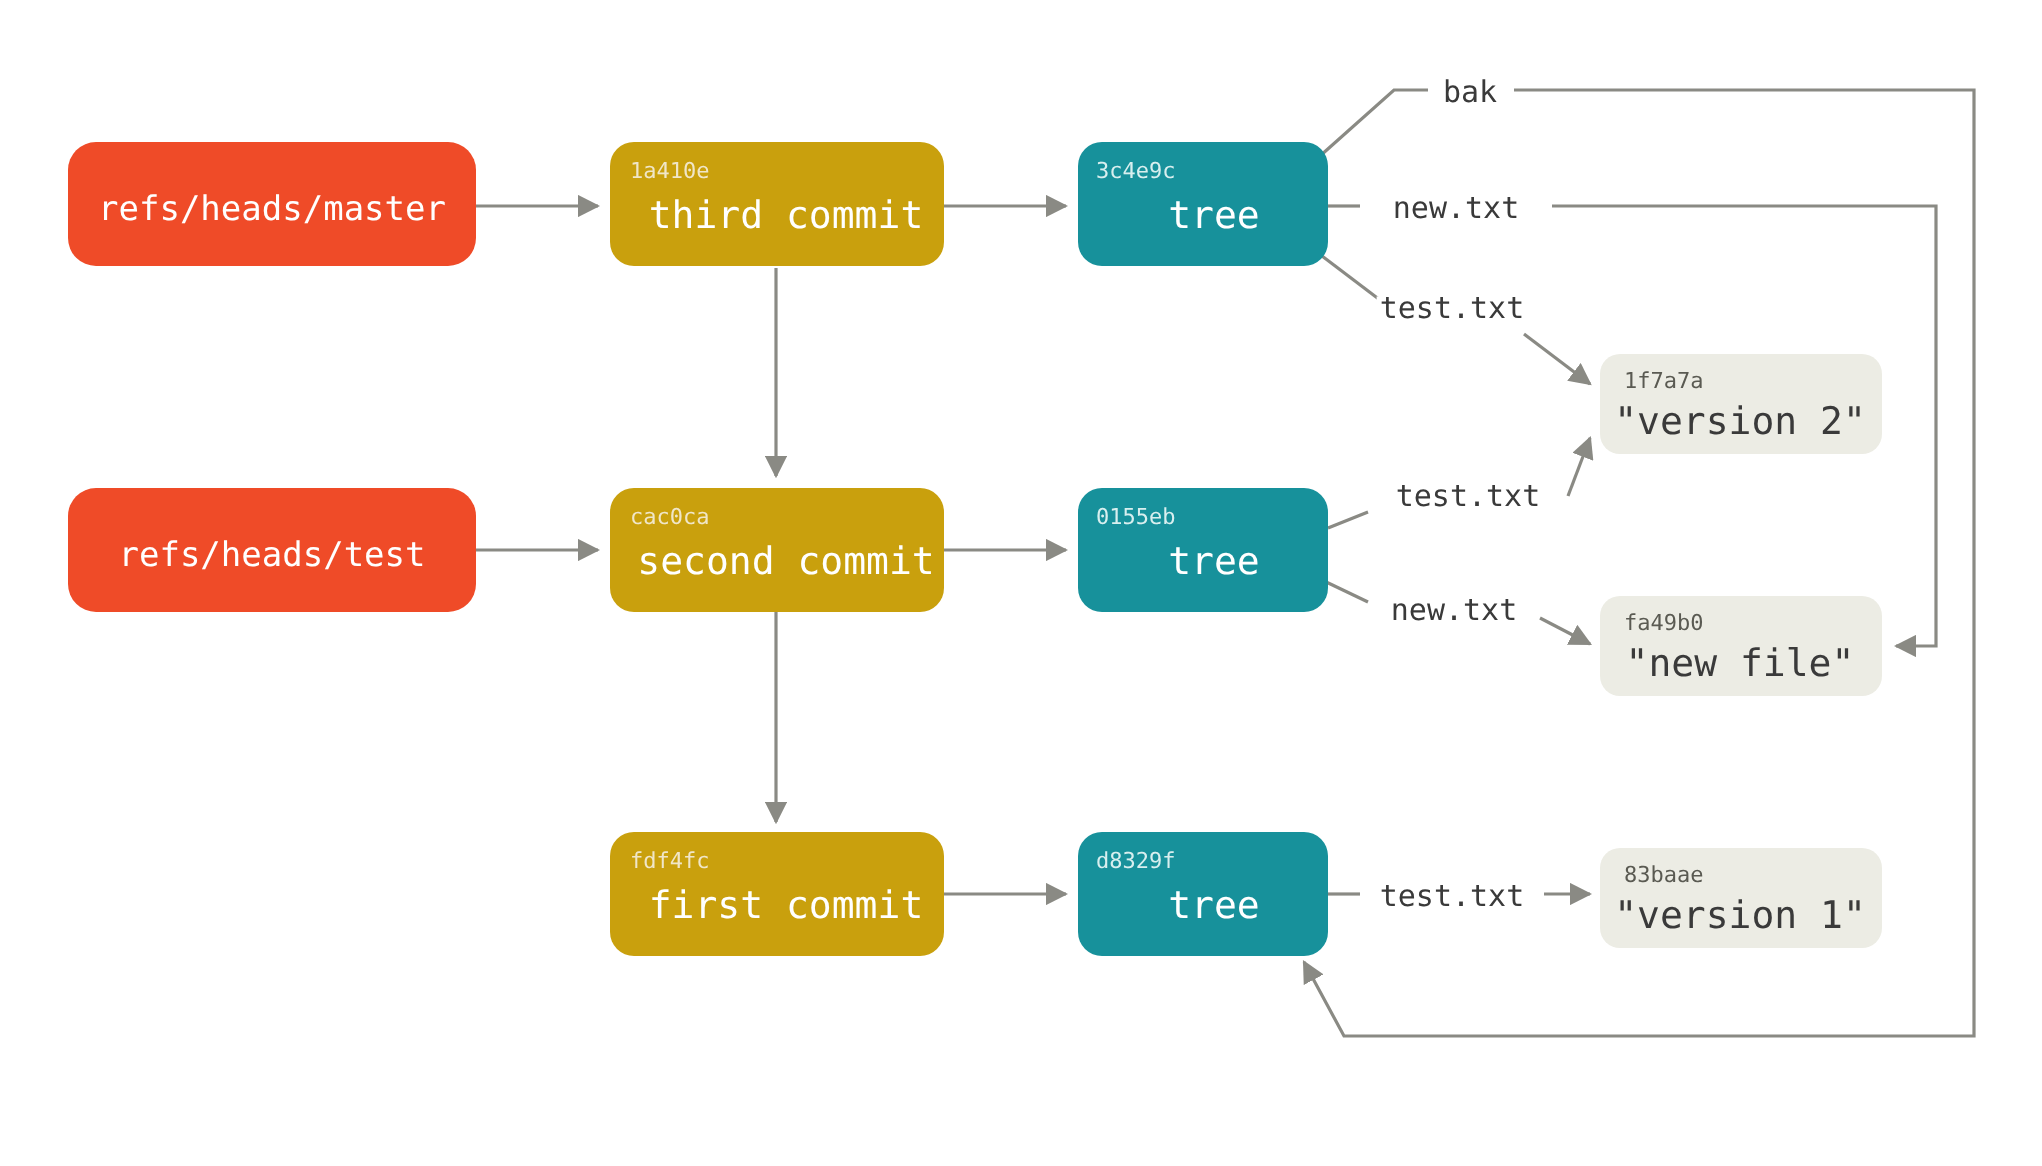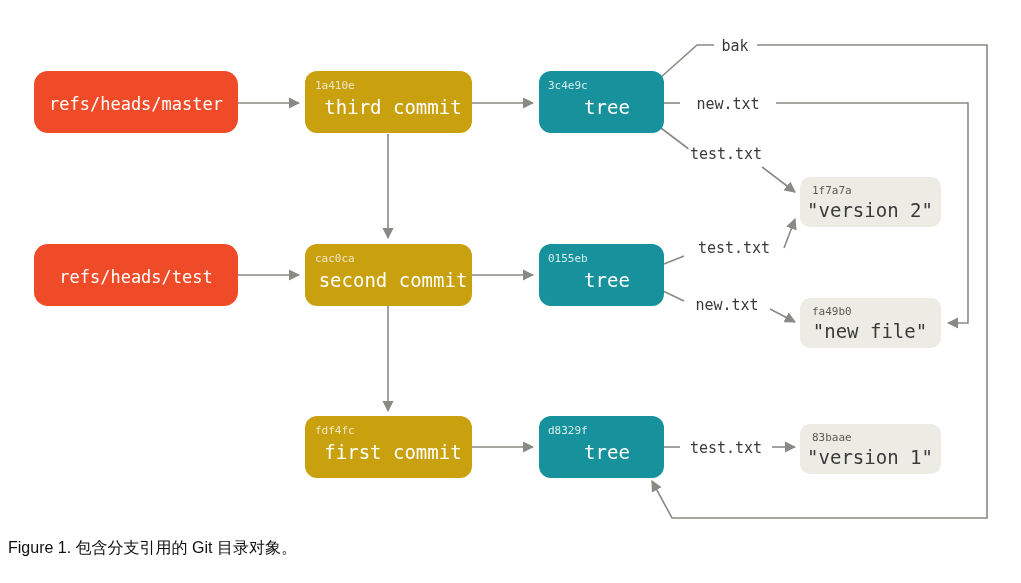--- a/index.html
+++ b/index.html
@@ -181,15 +181,14 @@
     <text class="edge-label" x="726" y="159" text-anchor="middle" stroke="#ffffff" stroke-width="5" paint-order="stroke">test.txt</text>
 
     <text class="edge-label" x="734" y="253" text-anchor="middle" stroke="#ffffff" stroke-width="5" paint-order="stroke">test.txt</text>
 
     <text class="edge-label" x="727" y="310" text-anchor="middle" stroke="#ffffff" stroke-width="5" paint-order="stroke">new.txt</text>
 
     <text class="edge-label" x="726" y="453" text-anchor="middle" stroke="#ffffff" stroke-width="5" paint-order="stroke">test.txt</text>
 
   </svg>
 
-  <div class="caption">Figure 1. 包含分支引用的 Git 目录对象。</div>
 
 </div>
 
 </body></html>

